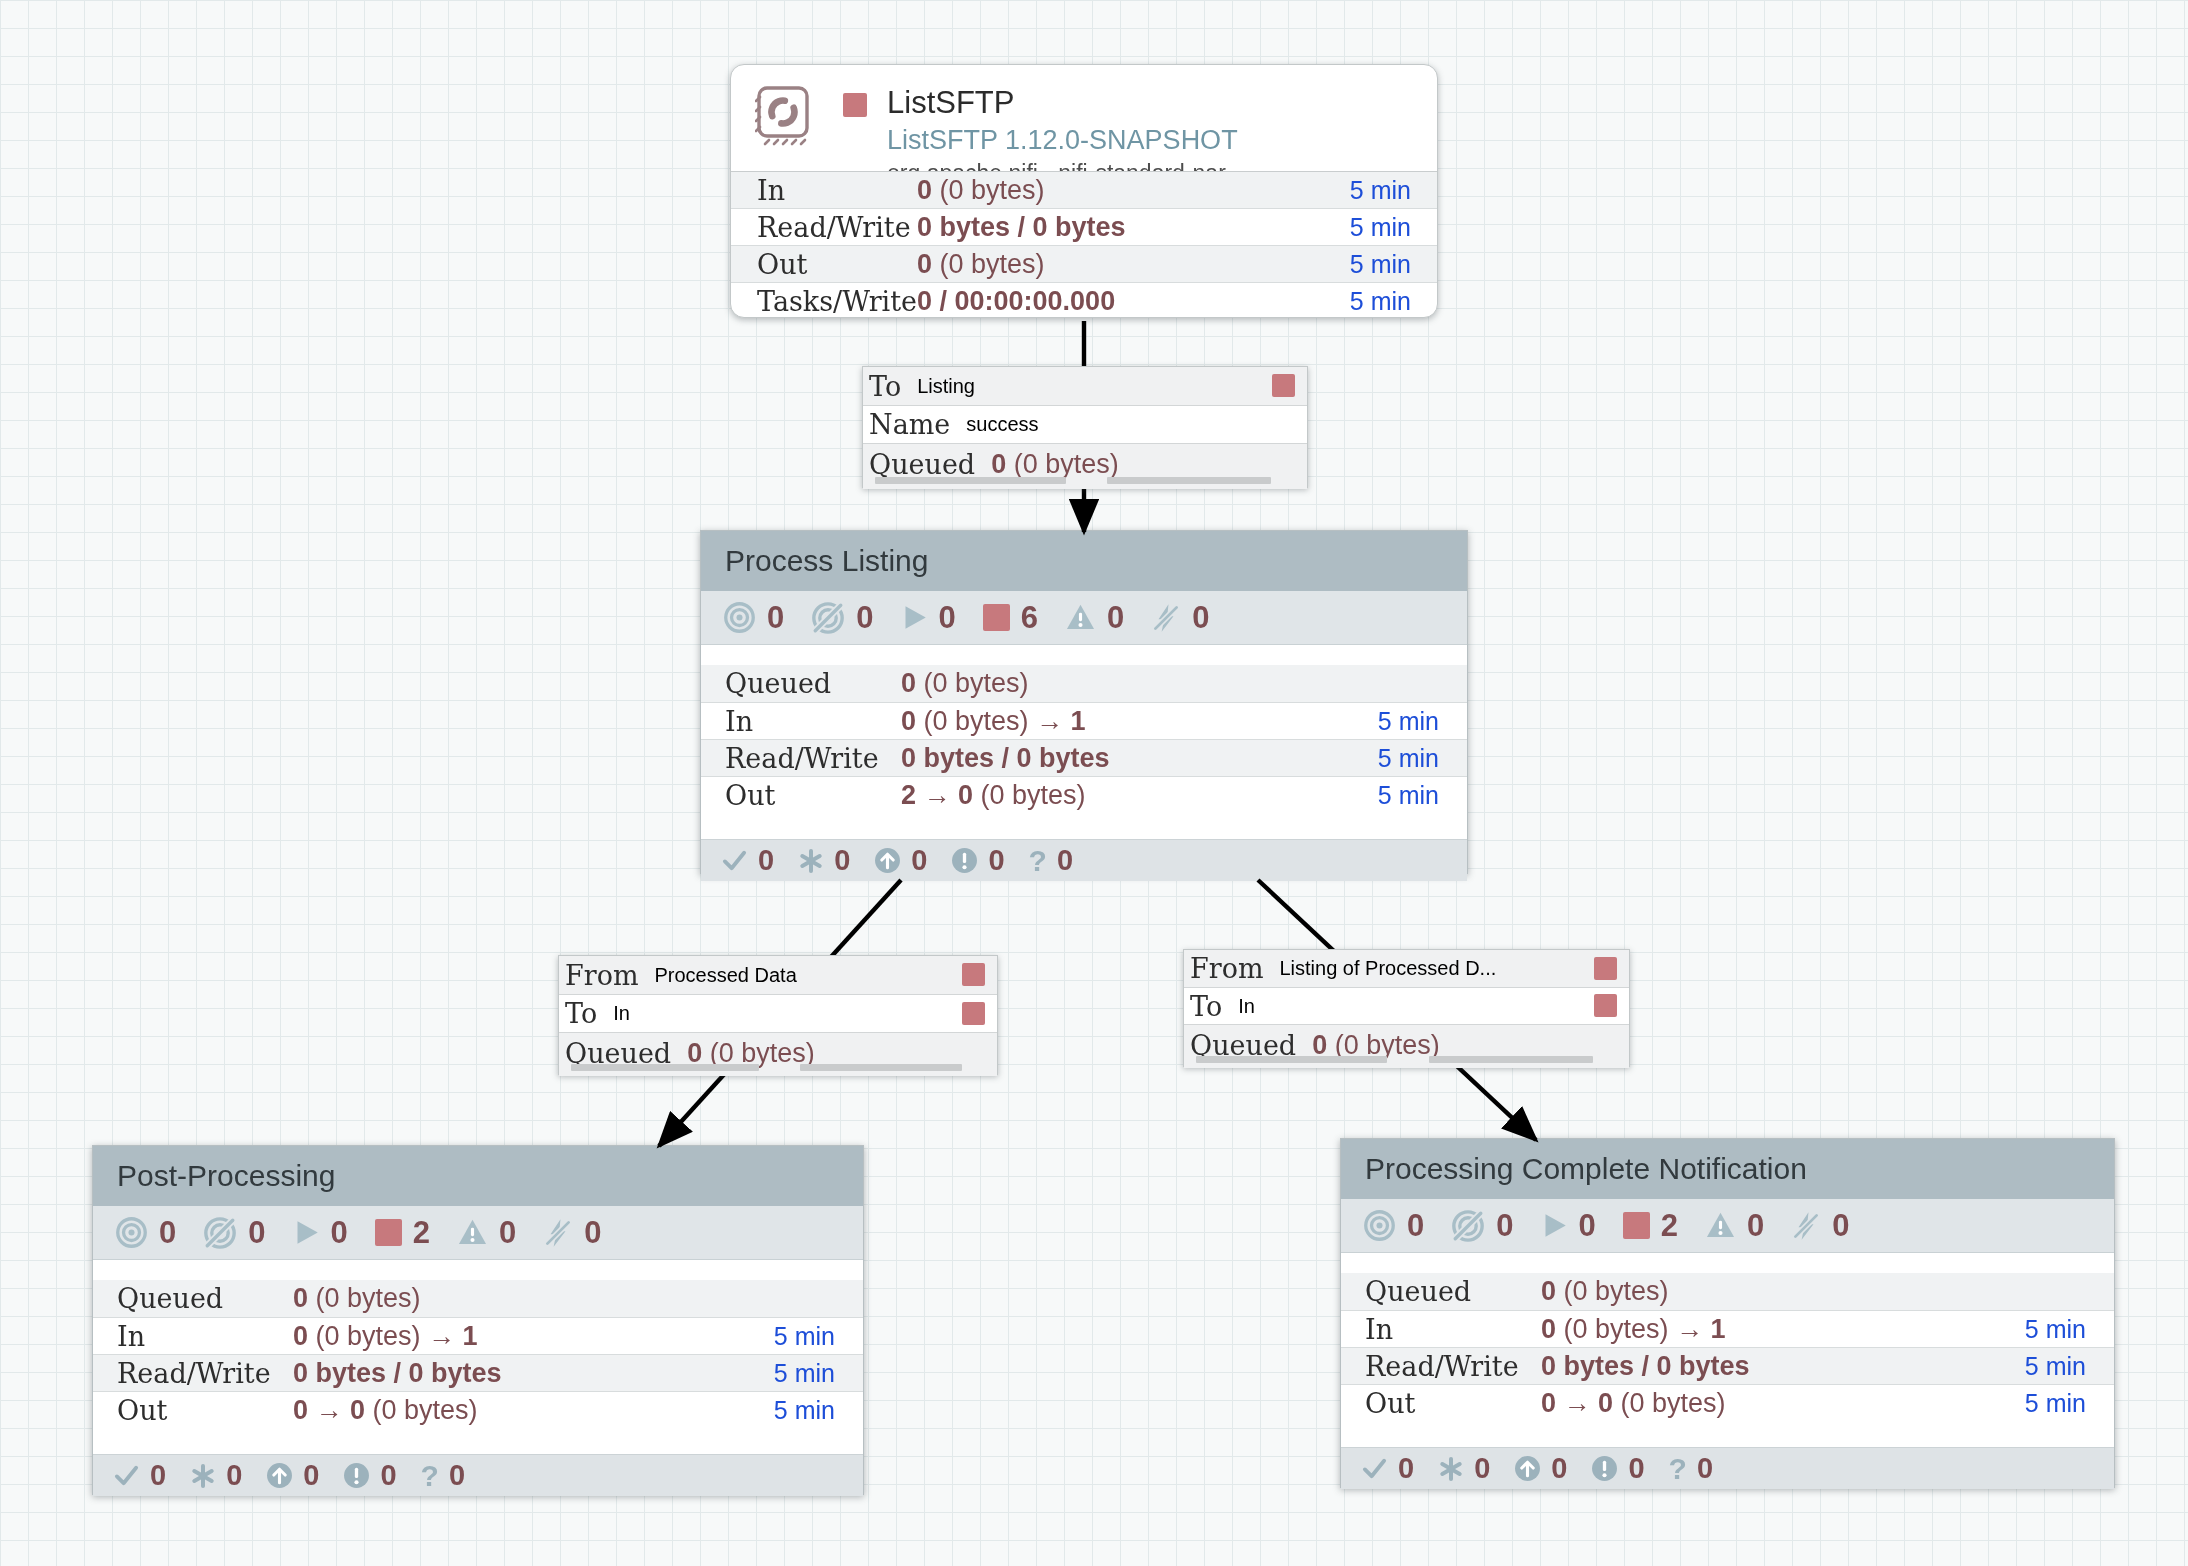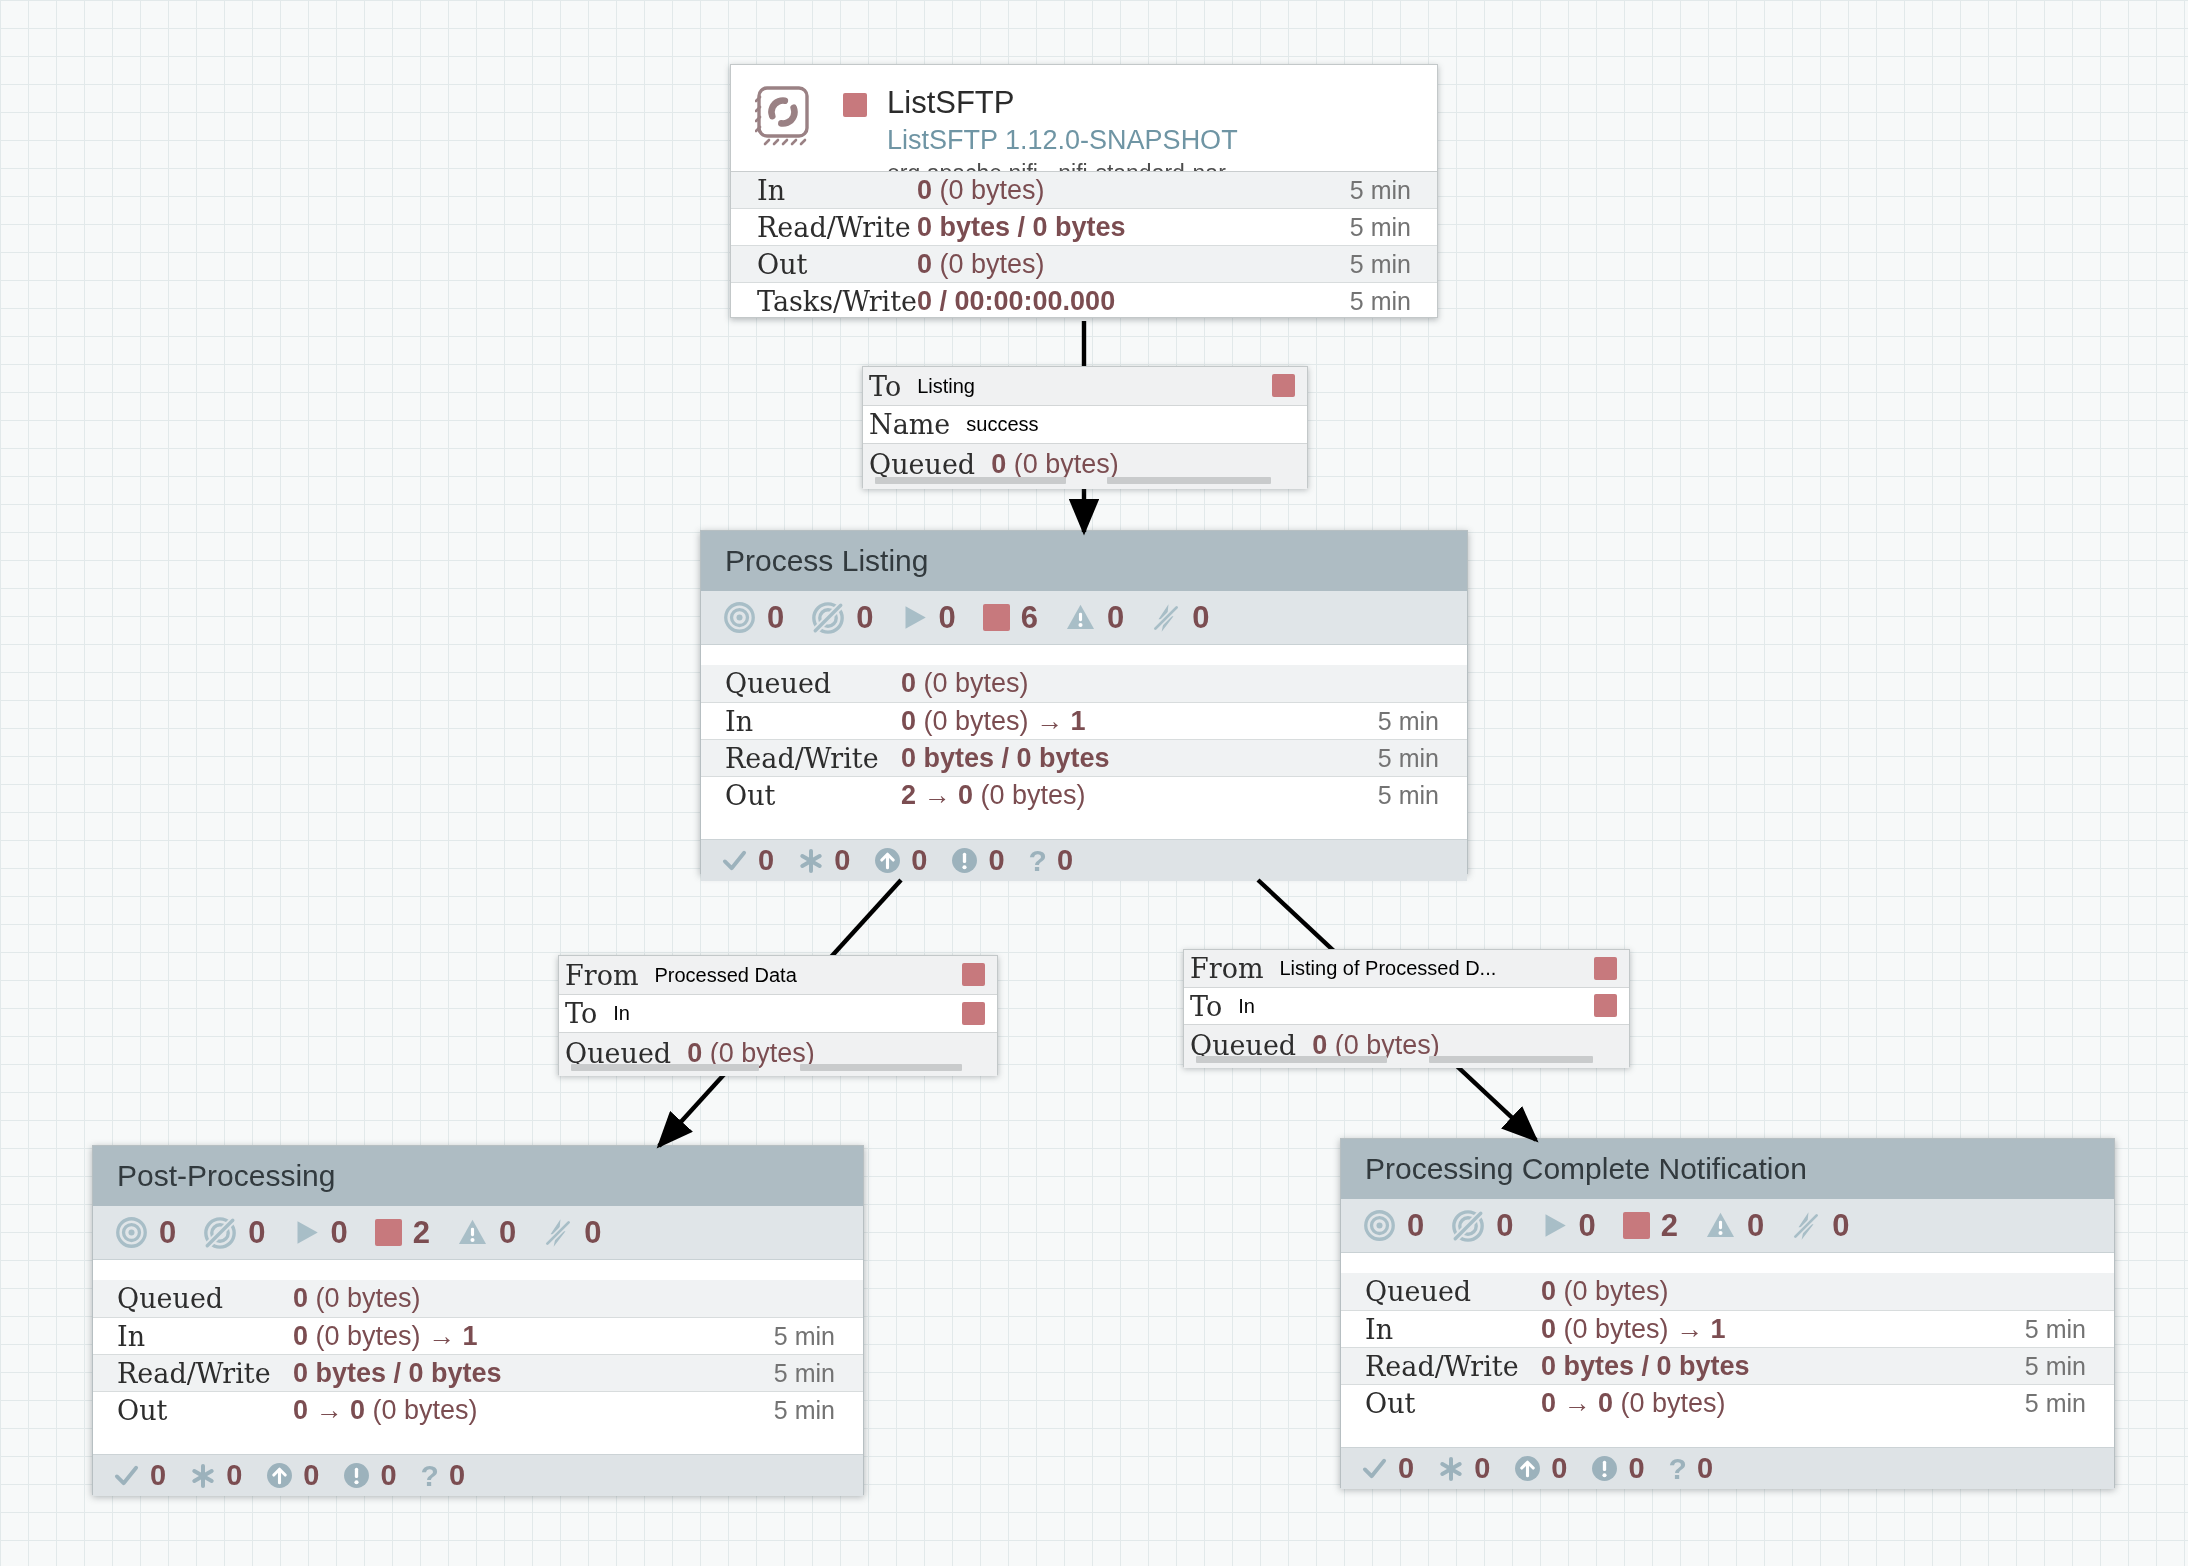--- a/index.html
+++ b/index.html
@@ -21,21 +21,21 @@
   .proc-title{font-size:31px;color:#2b2b2b;display:block;margin-bottom:9px;}
   .proc-type{font-size:27px;color:#6f95a4;display:block;margin-bottom:8px;}
   .proc-bundle{font-size:23px;color:#4c4c4c;display:block;}
   .rows{position:absolute;left:0;right:0;top:106px;}
   .stat{display:flex;align-items:center;height:37px;padding:0 26px;
         border-top:1px solid #d8dcdd;box-sizing:border-box;}
   .stat.gray{background:#f0f2f3;}
   .stat .lbl{font-family:"DejaVu Serif",serif;font-size:27px;color:#2d2d2d;
              width:160px;flex:none;}
   .stat .val{font-size:27px;color:#7b4d51;white-space:pre;}
-  .stat .win{margin-left:auto;font-size:25px;color:#737373;}
+  .stat .win{margin-left:auto;font-size:25px;color:#1d4ed8;}
   .pb{font-weight:bold;} .pn{font-weight:normal;margin-top:24px;}
 
   
   .conn{z-index:10;}
   .crow{position:relative;display:flex;align-items:center;height:38px;
         padding:0 6px;border-top:1px solid #d3d6d7;box-sizing:border-box;}
   .crow:first-child{border-top:none;}
   .crow.gray{background:#f0f1f2;}
   .crow .clbl{font-family:"DejaVu Serif",serif;font-size:27px;color:#2d2d2d;margin-right:16px;}
   .crow .cval{font-size:20px;font-weight:normal;color:#000000;}
@@ -79,21 +79,21 @@
     <defs>
       <marker id="ah" markerWidth="9" markerHeight="7" refX="7.6" refY="3.5" orient="auto">
         <path d="M0,0 L8.4,3.5 L0,7 z" fill="#000"></path>
       </marker>
     </defs>
     <path d="M1084,321 L1084,532" stroke="#000" stroke-width="4.4" marker-end="url(#ah)"></path>
     <path d="M901,880 L659,1146" stroke="#000" stroke-width="4.4" marker-end="url(#ah)"></path>
     <path d="M1258,880 L1536,1140" stroke="#000" stroke-width="4.4" marker-end="url(#ah)"></path>
   </svg>
 
-  <div class="box" style="left:730px;top:64px;width:708px;height:254px;">
+  <div class="box" style="left:730px;top:64px;width:708px;height:254px;border-radius:14px;">
     <svg class="proc-icon" width="58" height="62" viewBox="0 0 58 62">
       <rect x="4" y="3" width="48" height="48" rx="8" fill="#fff" stroke="#9a8184" stroke-width="3.4"></rect>
       <g stroke="#9a8184" stroke-width="2.6" stroke-linecap="round">
         <line x1="1" y1="16" x2="5" y2="12"></line>
           <line x1="1" y1="26" x2="5" y2="22"></line>
         <line x1="1" y1="36" x2="5" y2="32"></line>
           <line x1="1" y1="46" x2="5" y2="42"></line>
         <line x1="10" y1="59" x2="14" y2="55"></line>
           <line x1="19" y1="59" x2="23" y2="55"></line>
         <line x1="28" y1="59" x2="32" y2="55"></line>

